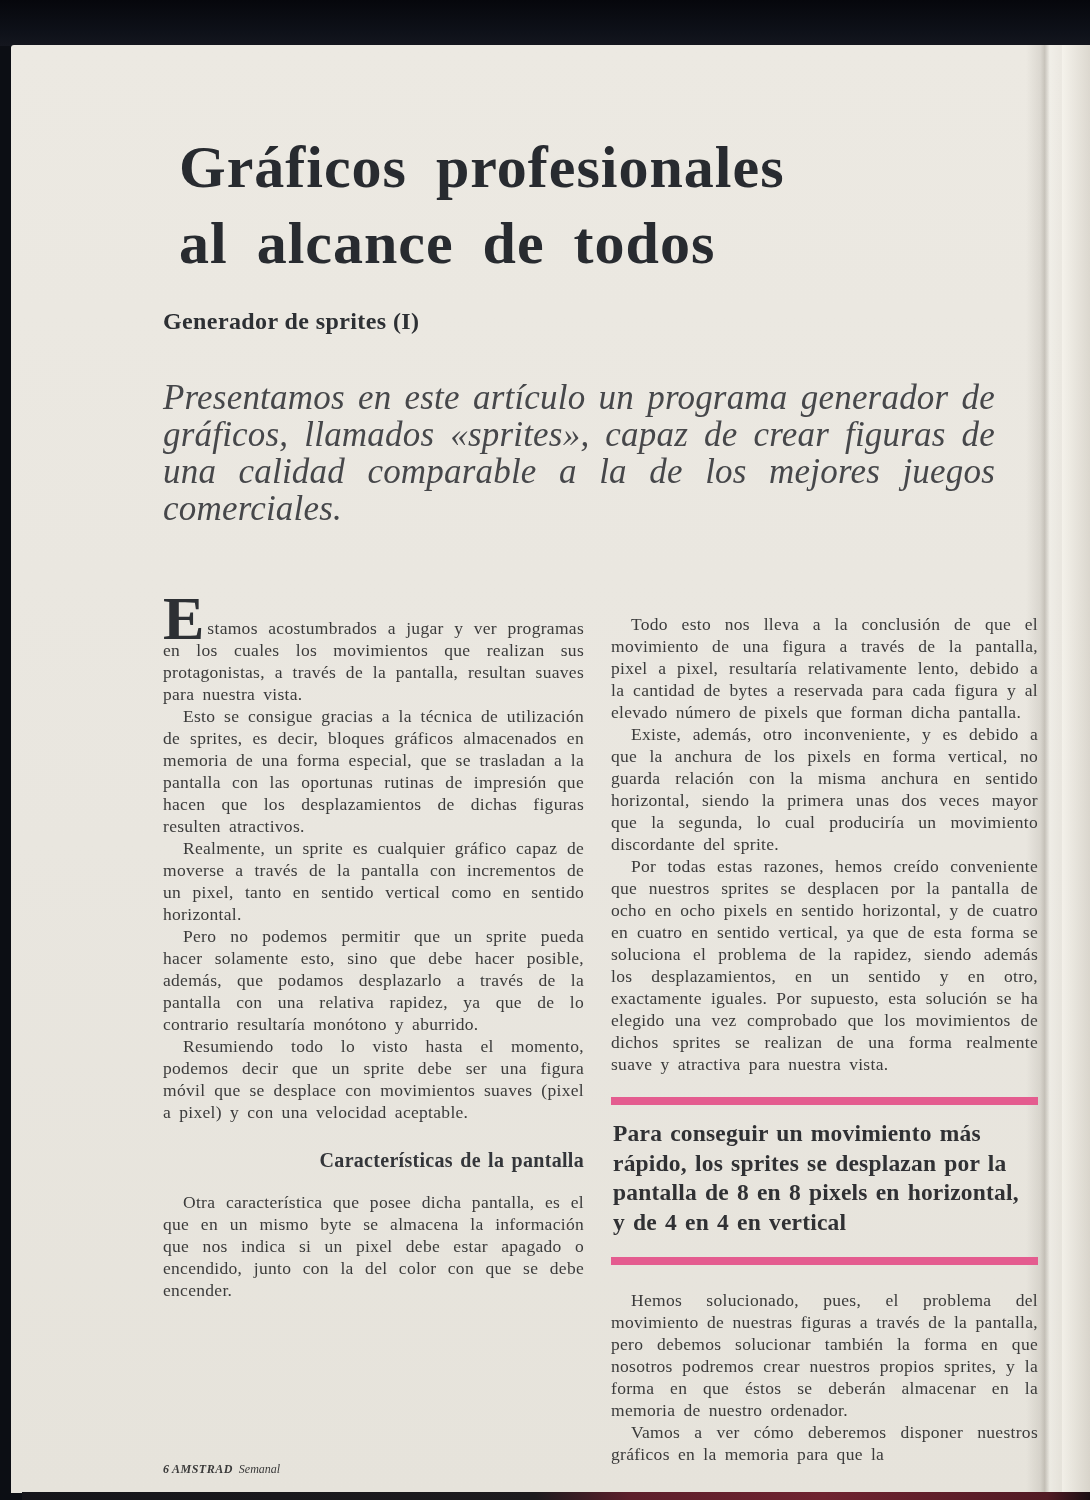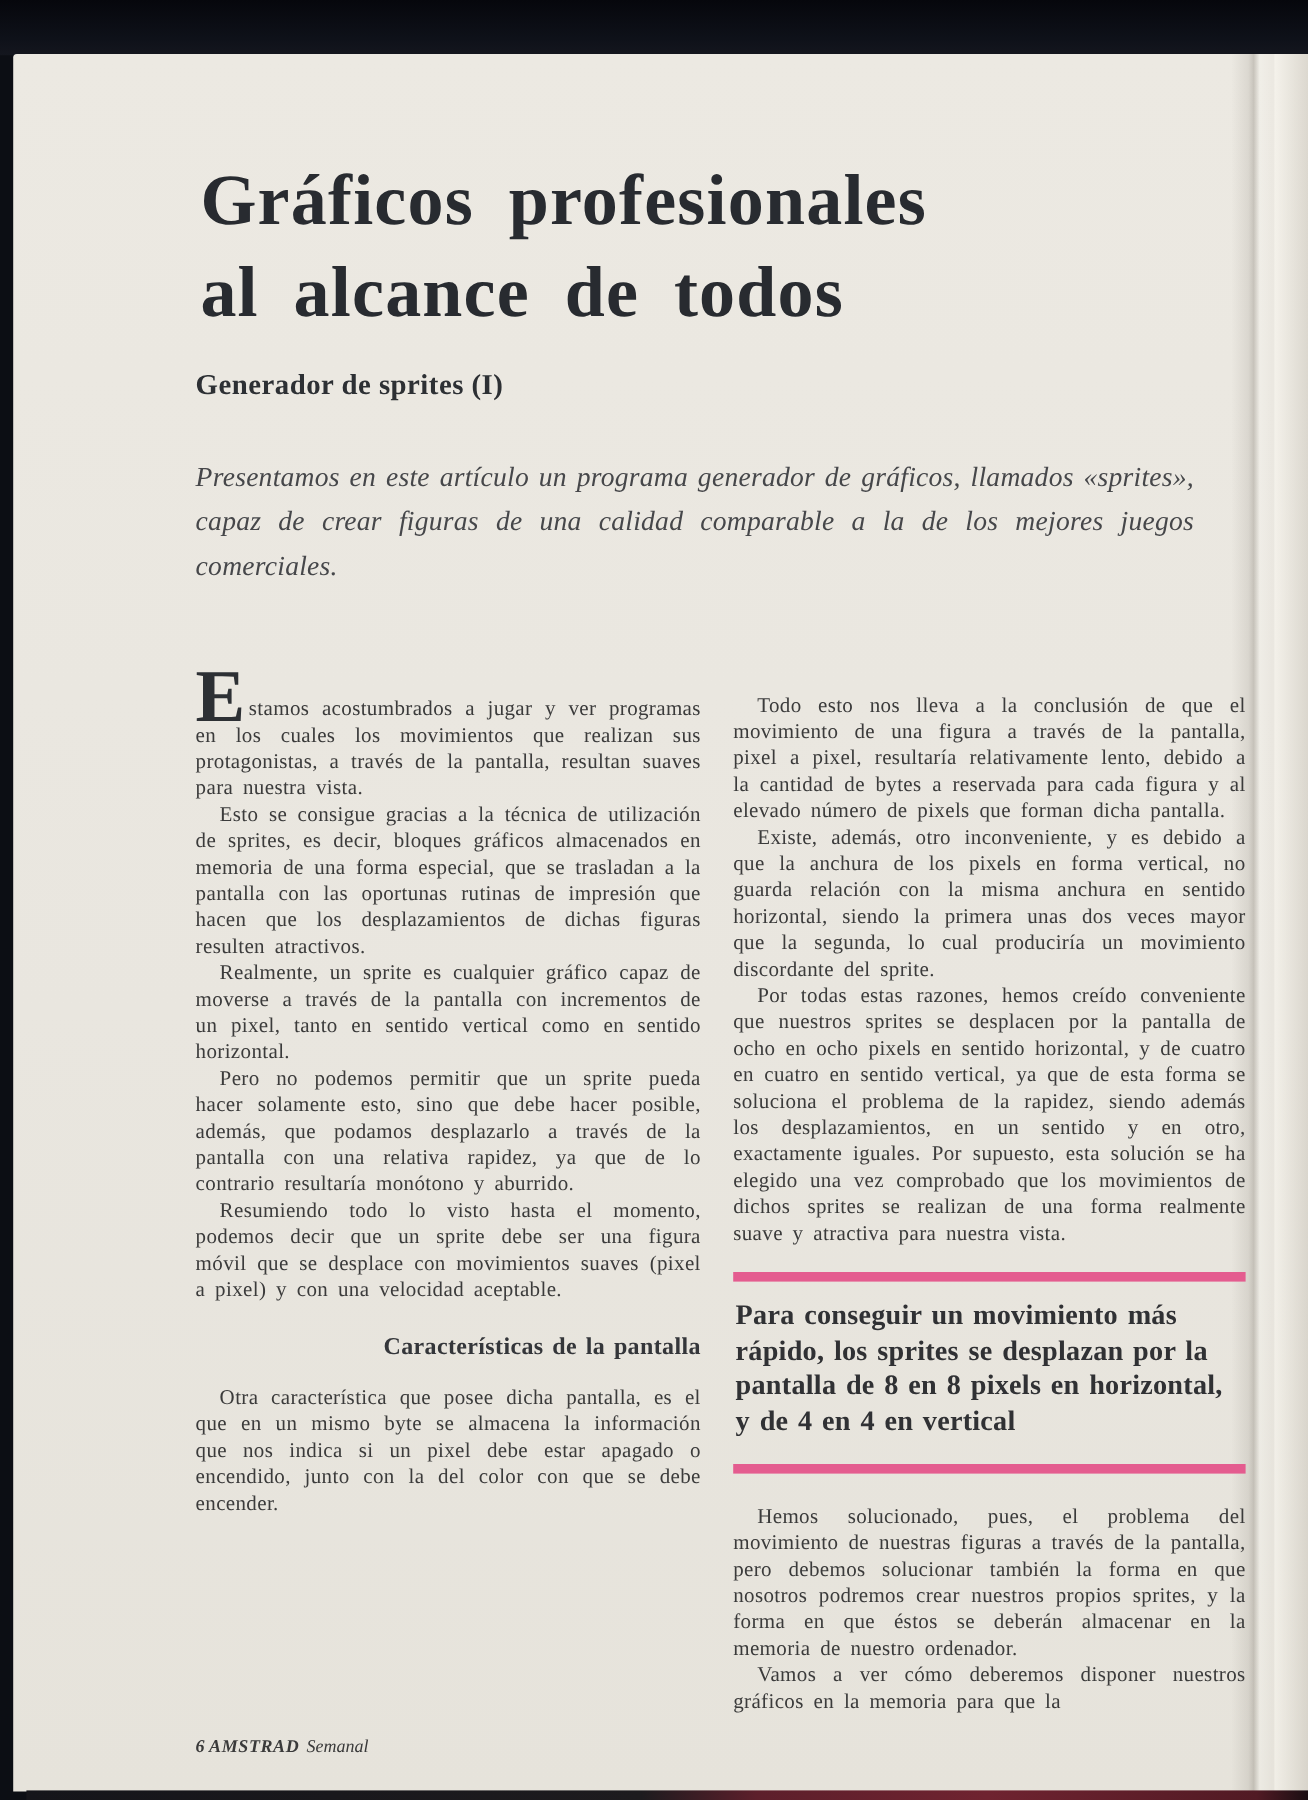--- a/index.html
+++ b/index.html
@@ -30,24 +30,24 @@
   
   .page::before{content:"";position:absolute;top:0;bottom:0;right:30px;width:34px;pointer-events:none;
     background:linear-gradient(90deg,rgba(0,0,0,0) 0%,rgba(70,62,50,.10) 42%,rgba(70,62,50,.22) 55%,rgba(255,255,250,.25) 70%,rgba(0,0,0,0) 100%);}
   .page::after{content:"";position:absolute;top:0;bottom:0;right:0;width:28px;pointer-events:none;
     background:linear-gradient(90deg,rgba(255,253,246,.45) 0%,rgba(190,184,172,.35) 100%);}
   .bottomstrip{position:absolute;left:22px;right:0;bottom:0;height:8px;
     background:linear-gradient(90deg,#15151a 0%,#1d1b1e 48%,#5d1f2b 57%,var(--bottom-maroon,#6f2330) 75%,#511a24 96%,#1a0e12 100%);}
 
   .content{position:relative;padding:0 42px 0 152px;color:var(--ink,#3b3b3b);}
 
-  h1{margin:84px 4px 0;font-size:60px;line-height:76px;font-weight:700;
+  h1{margin:84px 16px 0;font-size:60px;line-height:76px;font-weight:700;
      color:var(--title-ink,#282b30);letter-spacing:1px;word-spacing:13px;}
   .subtitle{margin:27px 0 0;font-size:24px;font-weight:700;color:#2d3034;letter-spacing:.4px;}
-  .intro{margin:44px 0 0;width:832px;font-style:italic;font-size:23px;line-height:37px;
+  .intro{margin:44px 0 0;width:832px;font-style:italic;font-size:35px;line-height:37px;
      color:#46474a;text-align:justify;letter-spacing:.2px;}
 
   .columns{display:flex;gap:27px;margin-top:52px;align-items:flex-start;}
   .col{text-align:justify;font-size:17.5px;line-height:22px;letter-spacing:.3px;word-spacing:3.5px;}
   .col-left{width:421px;}
   .col-right{width:427px;padding-top:34px;}
   .col p{margin:0;}
   .col p.indent{text-indent:20px;}
   .dropcap{font-size:62px;font-weight:700;line-height:0;position:relative;top:5px;
      margin-right:3px;color:#2d3034;letter-spacing:0;}
@@ -55,21 +55,21 @@
   .section-heading{margin:26px 0 20px;font-size:20px;font-weight:700;color:#34363a;
      letter-spacing:.3px;word-spacing:2px;text-align:right;}
   .bold{font-weight:700;}
 
   .pullquote{margin:22px 0 24px;border-top:8px solid var(--pullquote-bar,#e45c8f);
      border-bottom:8px solid var(--pullquote-bar,#e45c8f);
      padding:14px 2px 20px 2px;
      font-size:23.5px;line-height:29.5px;font-weight:700;color:#303134;
      text-align:left;letter-spacing:.2px;word-spacing:2px;}
 
-  .footer{position:absolute;left:152px;bottom:28px;font-size:15px;font-style:italic;color:#3a3a3a;text-align:right;}
+  .footer{position:absolute;left:152px;bottom:16px;font-size:12px;font-style:italic;color:#3a3a3a;text-align:right;}
   .footer .num{font-weight:700;}
   .footer .mag{font-weight:700;letter-spacing:.5px;}
   .footer .suffix{margin-left:6px;}
 </style>
 </head>
 <body>
 
 <div class="scan">
   <div class="topband"></div>
   <div class="yellow-sliver"></div>

